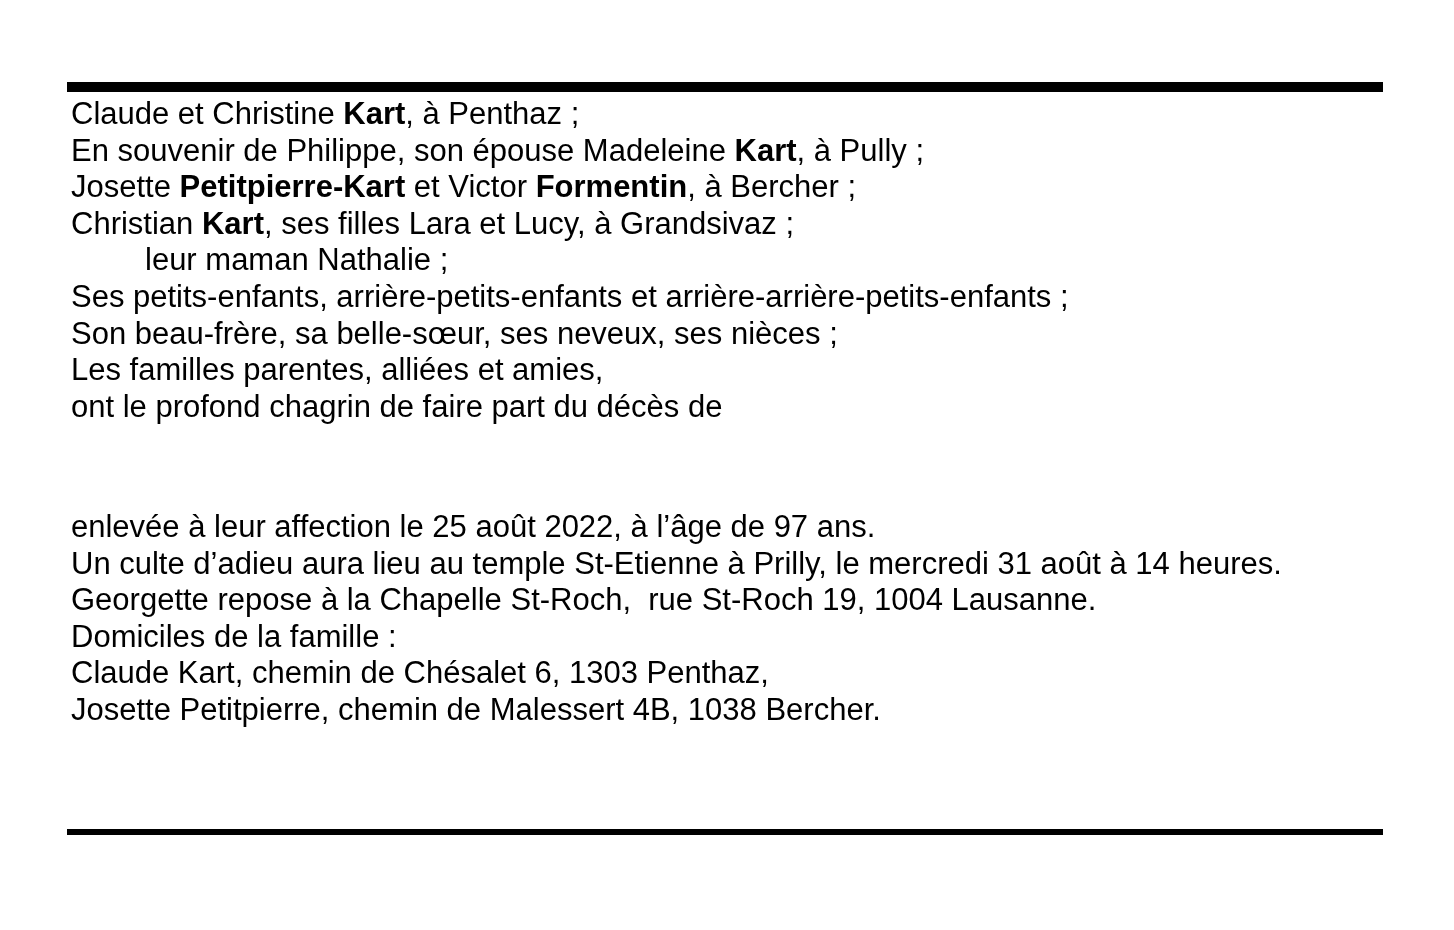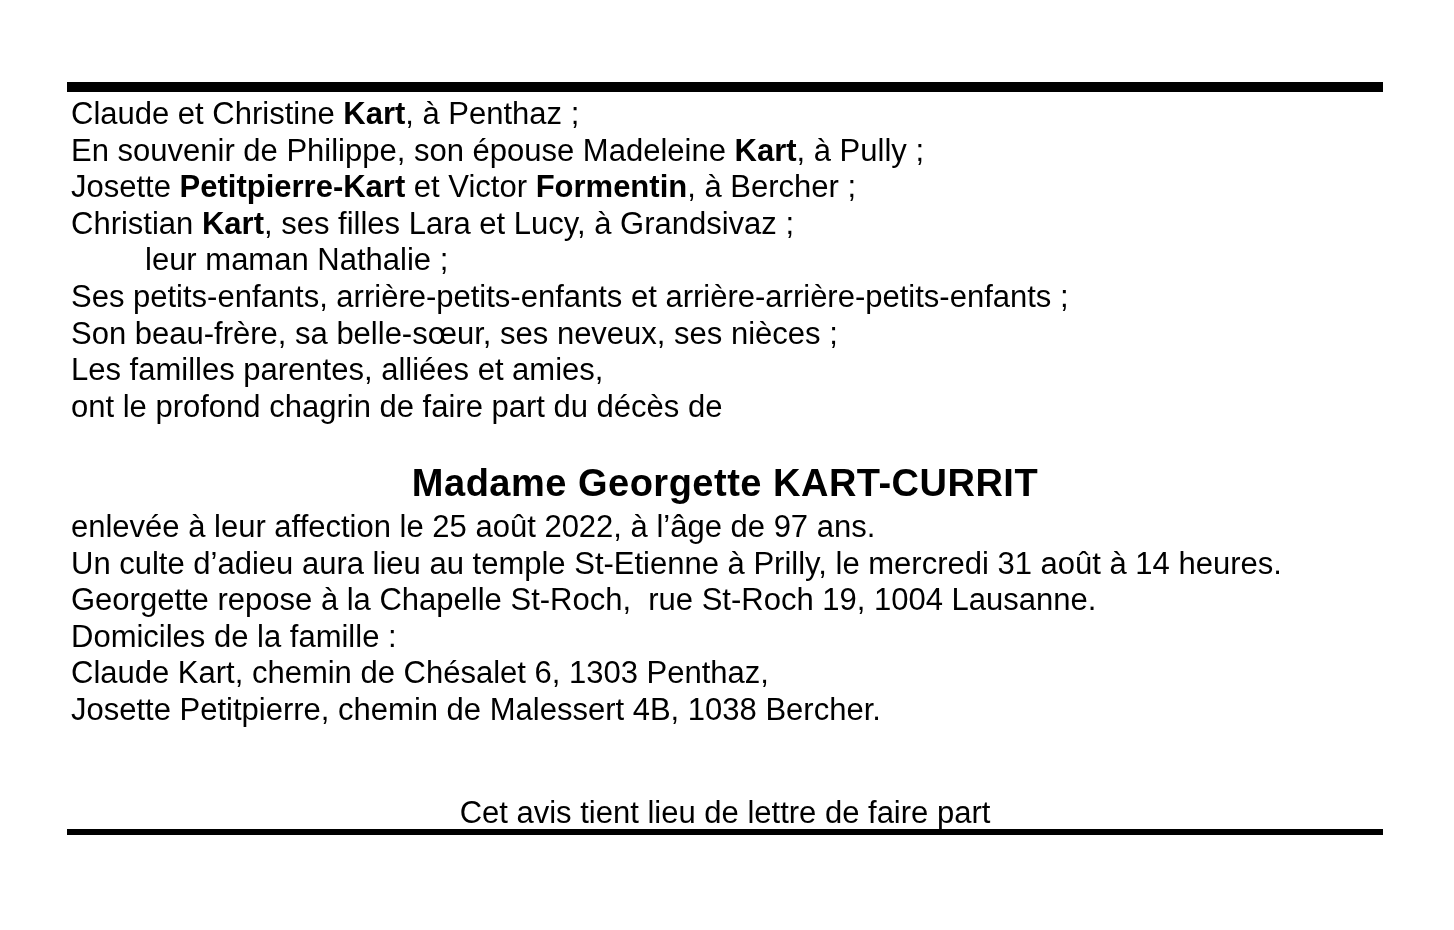--- a/index.html
+++ b/index.html
@@ -71,21 +71,19 @@
 </style>
 </head>
 <body>
 
 <div class="page">
 
   <div class="rule top-rule"></div>
 
   <div class="family-block"><div class="text-line"><span class="">Claude et Christine </span><span class="bold">Kart</span><span class="">, à Penthaz ;</span></div><div class="text-line"><span class="">En souvenir de Philippe, son épouse Madeleine </span><span class="bold">Kart</span><span class="">, à Pully ;</span></div><div class="text-line"><span class="">Josette </span><span class="bold">Petitpierre-Kart</span><span class=""> et Victor </span><span class="bold">Formentin</span><span class="">, à Bercher ;</span></div><div class="text-line"><span class="">Christian </span><span class="bold">Kart</span><span class="">, ses filles Lara et Lucy, à Grandsivaz ;</span></div><div class="text-line indented"><span class="">leur maman Nathalie ;</span></div><div class="text-line"><span class="">Ses petits-enfants, arrière-petits-enfants et arrière-arrière-petits-enfants ;</span></div><div class="text-line"><span class="">Son beau-frère, sa belle-sœur, ses neveux, ses nièces ;</span></div><div class="text-line"><span class="">Les familles parentes, alliées et amies,</span></div><div class="text-line"><span class="">ont le profond chagrin de faire part du décès de</span></div></div>
 
-  <h1 class="deceased-name">Madame Georgette KART-CURRIT</h1>
 
   <div class="details-block"><div class="text-line">enlevée à leur affection le 25 août 2022, à l’âge de 97 ans.</div><div class="text-line">Un culte d’adieu aura lieu au temple St-Etienne à Prilly, le mercredi 31 août à 14 heures.</div><div class="text-line">Georgette repose à la Chapelle St-Roch,  rue St-Roch 19, 1004 Lausanne.</div><div class="text-line">Domiciles de la famille :</div><div class="text-line">Claude Kart, chemin de Chésalet 6, 1303 Penthaz,</div><div class="text-line">Josette Petitpierre, chemin de Malessert 4B, 1038 Bercher.</div></div>
 
-  <div class="footer-note">Cet avis tient lieu de lettre de faire part</div>
 
   <div class="rule bottom-rule"></div>
 
 </div>
 
 </body></html>

